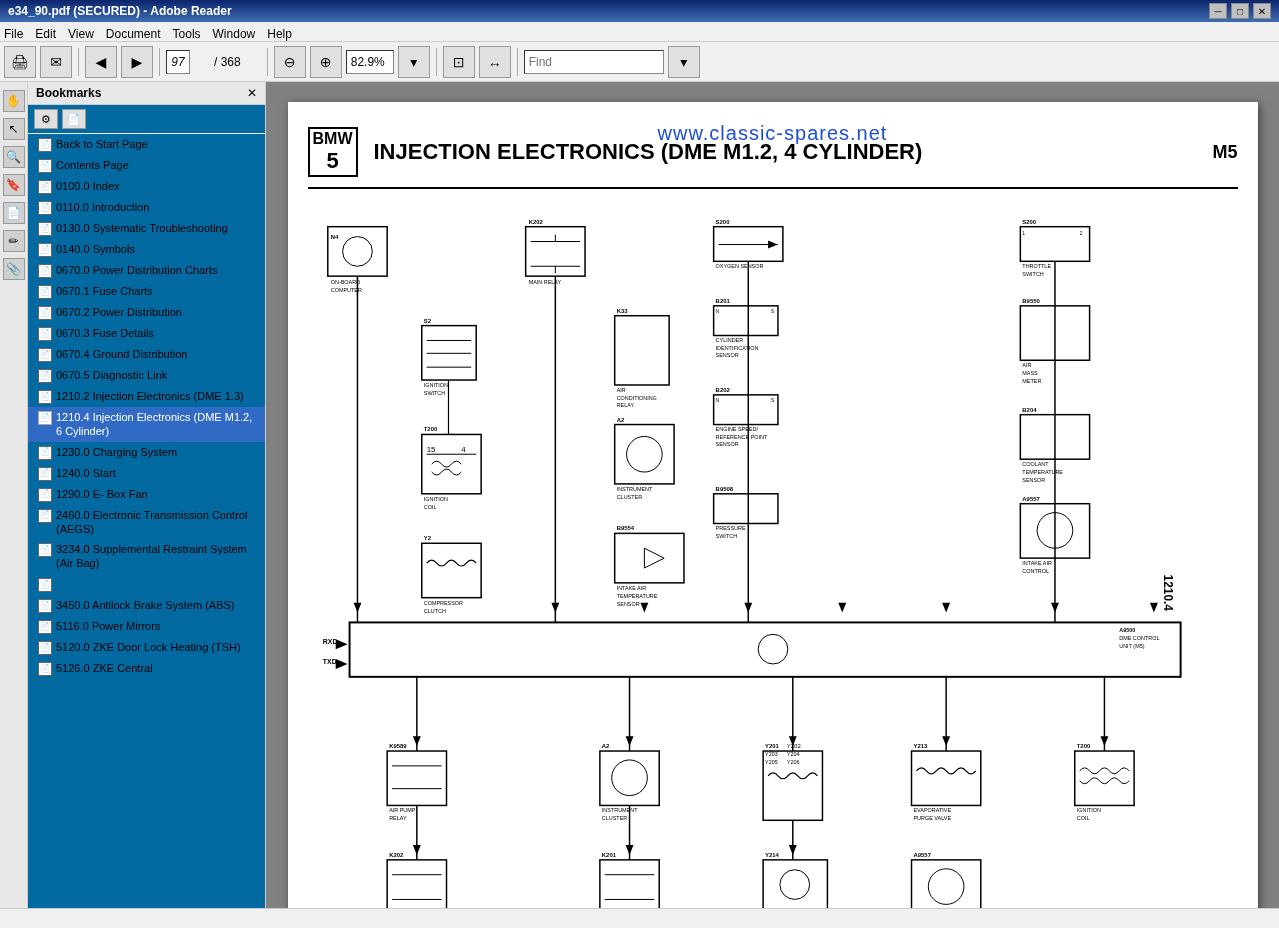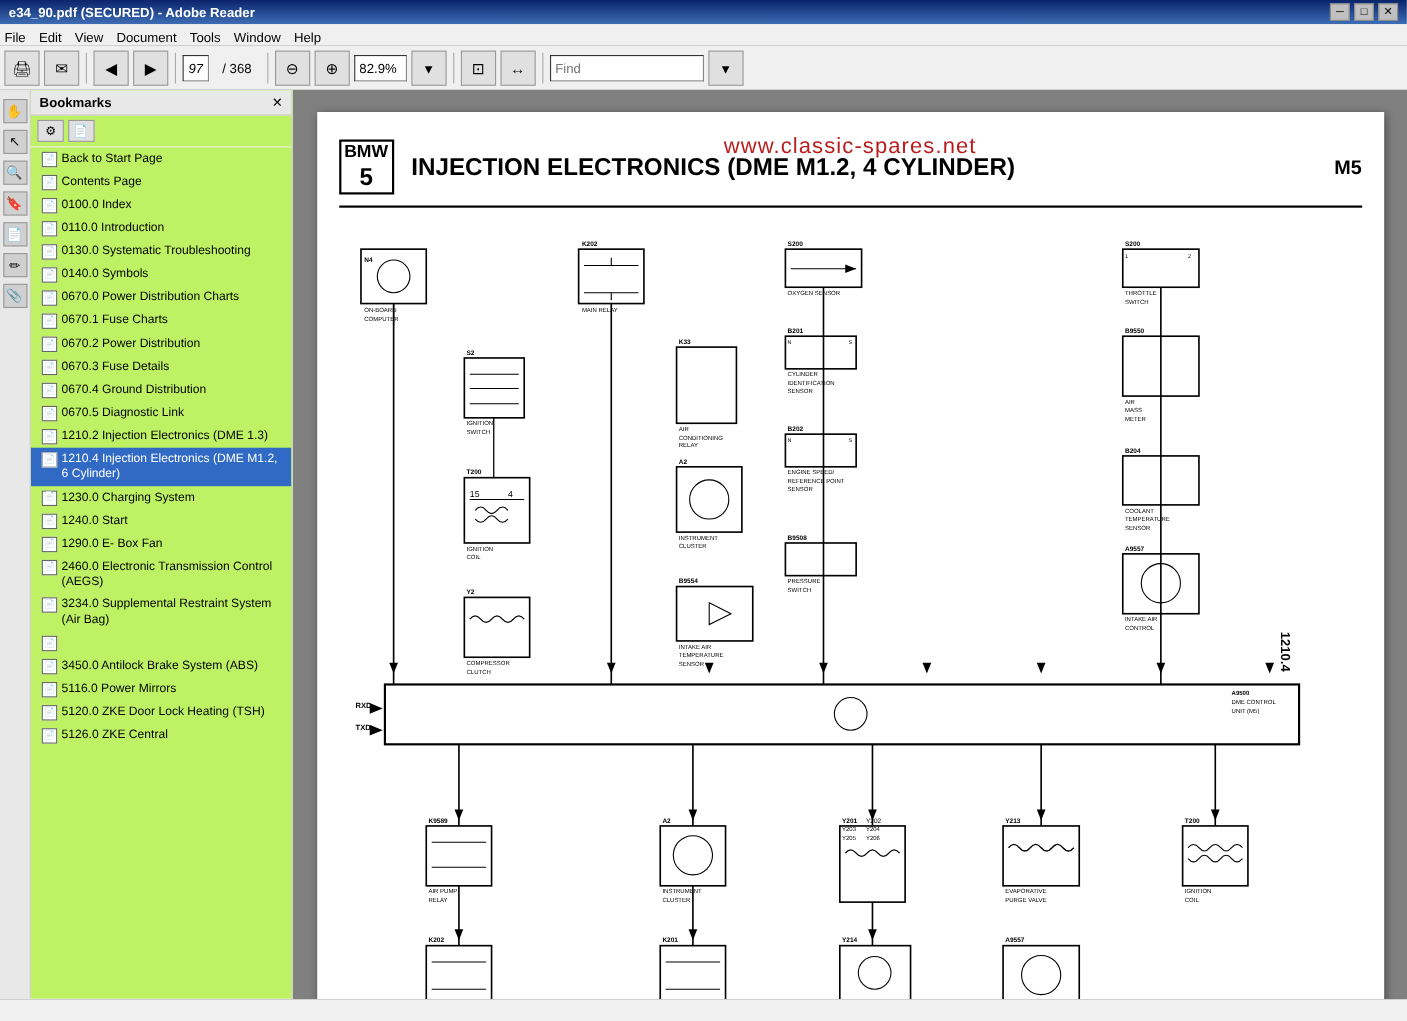--- a/index.html
+++ b/index.html
@@ -53,21 +53,21 @@
       display: flex; align-items: center; justify-content: center;
       cursor: pointer; font-size: 14px;
     }
     .tb-separator { width: 1px; height: 28px; background: #aaa; margin: 0 2px; }
     .tb-input {
       height: 24px; border: 1px inset #888;
       background: white; padding: 0 4px;
       font-size: 12px;
     }
     #page-num-input { width: 24px; text-align: center; font-style: italic; }
-    #page-total { font-size: 12px; margin: 0 8px; }
+    #page-total { font-size: 12px; margin: 0 20px; }
     #zoom-select { width: 48px; height: 24px; font-size: 12px; }
     #find-input { width: 140px; }
 
     
     #main-area {
       display: flex;
       height: calc(928px - 22px - 20px - 40px - 20px);
       overflow: hidden;
     }
 
@@ -86,21 +86,21 @@
       width: 22px; height: 22px;
       background: #d0d0d0;
       border: 1px solid #999;
       display: flex; align-items: center; justify-content: center;
       cursor: pointer; font-size: 12px;
     }
 
     
     #sidebar {
       width: 238px;
-      background: #bef264;
+      background: #0369a1;
       border-right: 1px solid #ccc;
       display: flex;
       flex-direction: column;
       overflow: hidden;
     }
     #sidebar-header {
       background: #e8e8e8;
       border-bottom: 1px solid #ccc;
       padding: 4px 8px;
       display: flex;
@@ -168,21 +168,21 @@
       width: 970px;
       min-height: 830px;
       position: relative;
       box-shadow: 2px 2px 8px rgba(0,0,0,0.5);
     }
     #pdf-watermark {
       position: absolute;
       top: 20px;
       left: 50%;
       transform: translateX(-50%);
-      color: #b91c1c;
+      color: #1d4ed8;
       font-size: 20px;
       font-weight: normal;
       letter-spacing: 1px;
       pointer-events: none;
       white-space: nowrap;
     }
     #pdf-content {
       padding: 10px 20px;
     }
 

